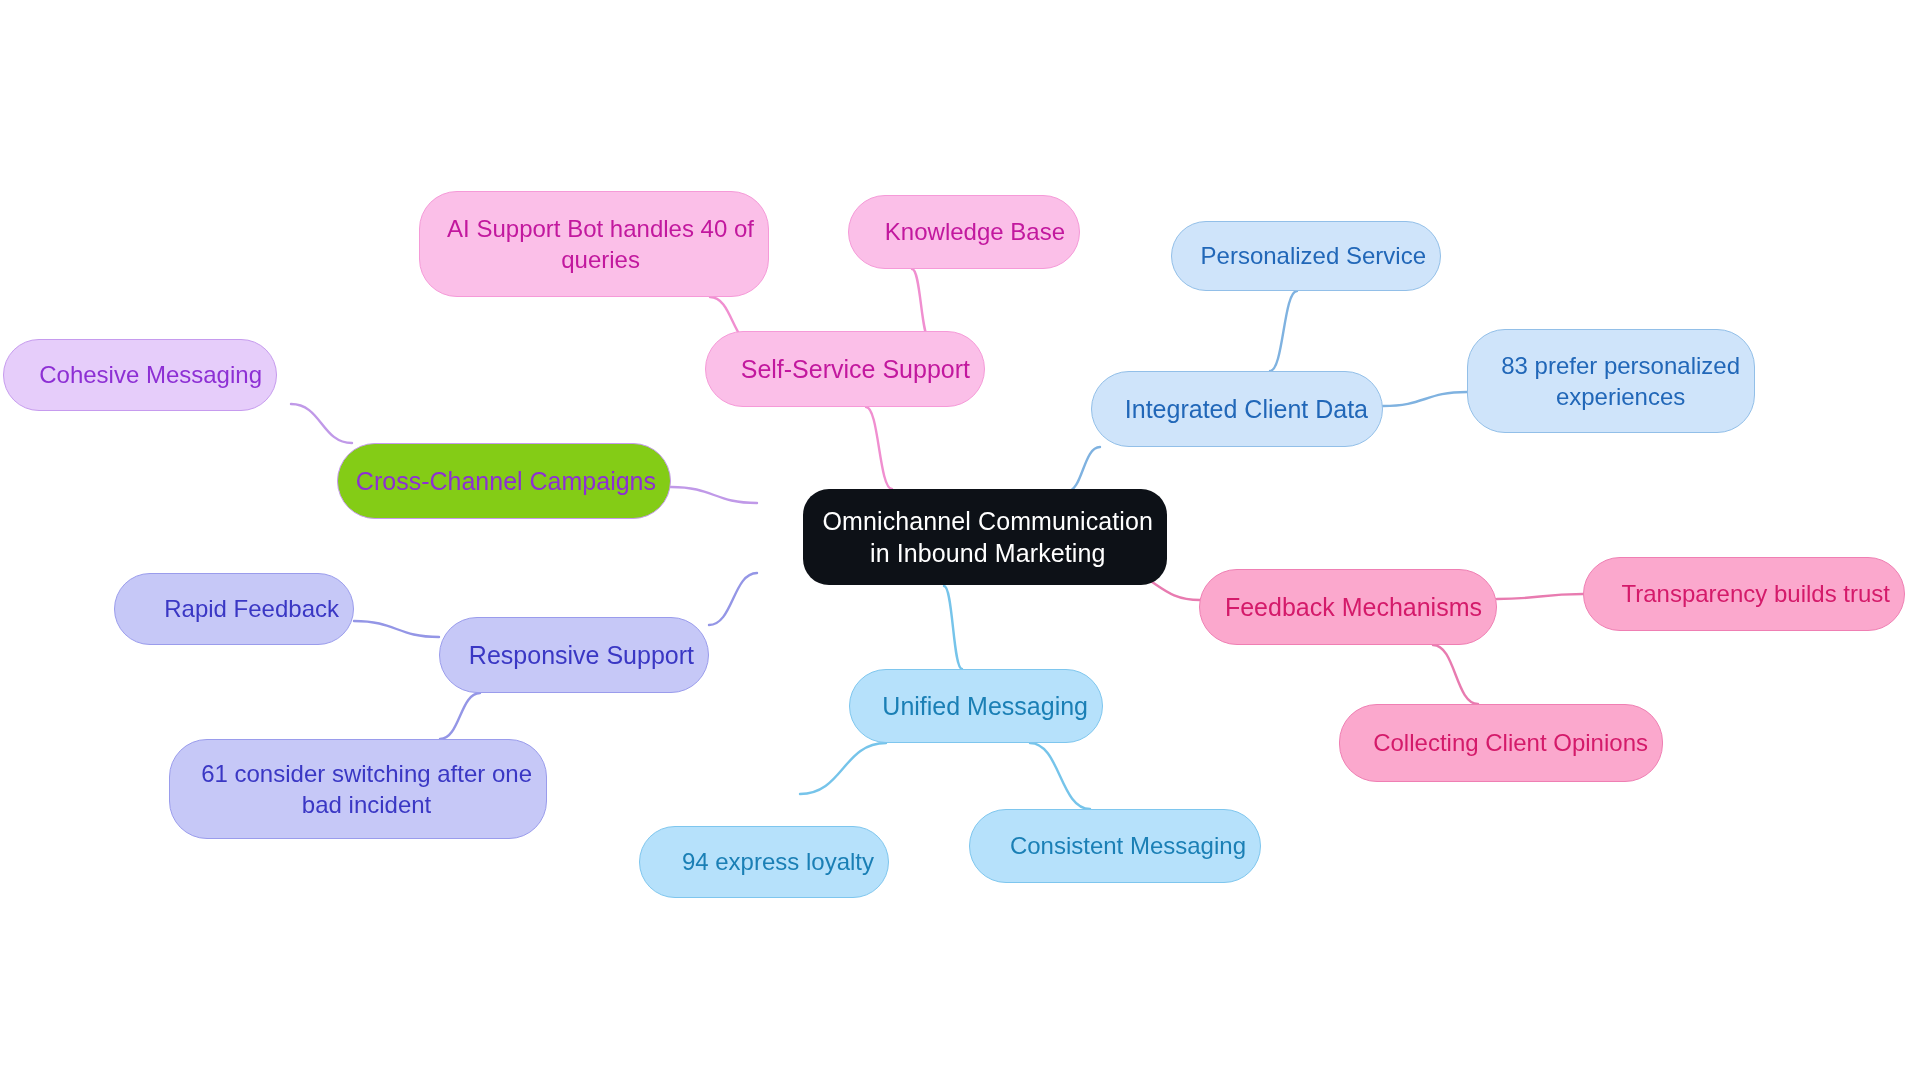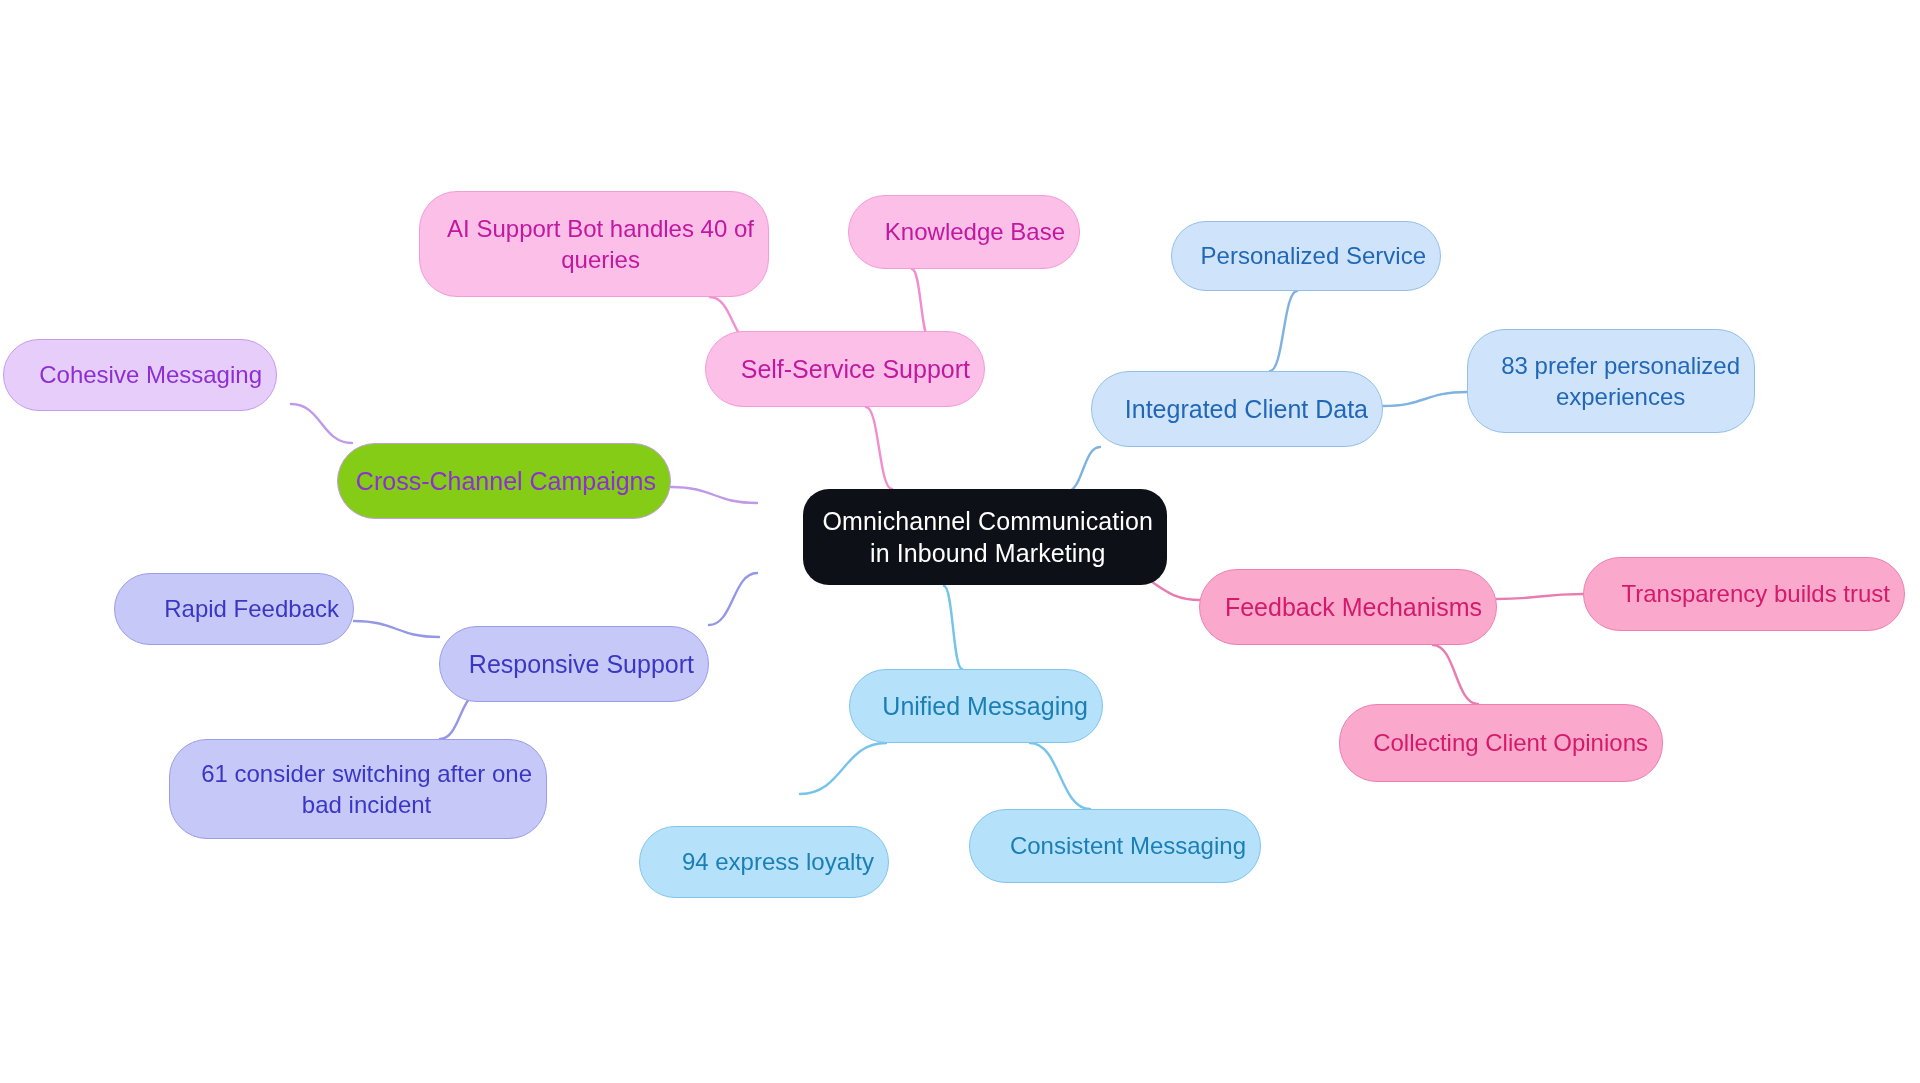--- a/index.html
+++ b/index.html
@@ -87,20 +87,20 @@
       <div class="node branch" style="left: 1091px; top: 371px; width: 292px; height: 76px; background: rgb(207, 228, 250); color: rgb(33, 103, 184); border-color: rgb(146, 191, 232);"><span>Integrated Client Data</span></div>
       <div class="node leaf" style="left: 1171px; top: 221px; width: 270px; height: 70px; background: rgb(207, 228, 250); color: rgb(33, 103, 184); border-color: rgb(146, 191, 232);"><span>Personalized Service</span></div>
       <div class="node leaf" style="left: 1467px; top: 329px; width: 288px; height: 104px; background: rgb(207, 228, 250); color: rgb(33, 103, 184); border-color: rgb(146, 191, 232);"><span>83 prefer personalized
 experiences</span></div>
       <div class="node branch" style="left: 1199px; top: 569px; width: 298px; height: 76px; background: rgb(251, 168, 205); color: rgb(212, 26, 106); border-color: rgb(239, 127, 179);"><span>Feedback Mechanisms</span></div>
       <div class="node leaf" style="left: 1583px; top: 557px; width: 322px; height: 74px; background: rgb(251, 168, 205); color: rgb(212, 26, 106); border-color: rgb(239, 127, 179);"><span>Transparency builds trust</span></div>
       <div class="node leaf" style="left: 1339px; top: 704px; width: 324px; height: 78px; background: rgb(251, 168, 205); color: rgb(212, 26, 106); border-color: rgb(239, 127, 179);"><span>Collecting Client Opinions</span></div>
       <div class="node branch" style="left: 849px; top: 669px; width: 254px; height: 74px; background: rgb(182, 225, 251); color: rgb(26, 127, 181); border-color: rgb(126, 198, 238);"><span>Unified Messaging</span></div>
       <div class="node leaf" style="left: 639px; top: 794px; width: 250px; height: 72px; background: rgb(182, 225, 251); color: rgb(26, 127, 181); border-color: rgb(126, 198, 238); margin-top: 32px;"><span>94 express loyalty</span></div>
       <div class="node leaf" style="left: 969px; top: 809px; width: 292px; height: 74px; background: rgb(182, 225, 251); color: rgb(26, 127, 181); border-color: rgb(126, 198, 238);"><span>Consistent Messaging</span></div>
-      <div class="node branch" style="left: 439px; top: 617px; width: 270px; height: 76px; background: rgb(198, 200, 247); color: rgb(58, 55, 196); border-color: rgb(154, 156, 236); margin-top: 9px;"><span>Responsive Support</span></div>
+      <div class="node branch" style="left: 439px; top: 617px; width: 270px; height: 76px; background: rgb(198, 200, 247); color: rgb(58, 55, 196); border-color: rgb(154, 156, 236);"><span>Responsive Support</span></div>
       <div class="node leaf" style="left: 114px; top: 573px; width: 240px; height: 72px; background: rgb(198, 200, 247); color: rgb(58, 55, 196); border-color: rgb(154, 156, 236);"><span>Rapid Feedback</span></div>
       <div class="node leaf" style="left: 169px; top: 739px; width: 378px; height: 100px; background: rgb(198, 200, 247); color: rgb(58, 55, 196); border-color: rgb(154, 156, 236);"><span>61 consider switching after one
 bad incident</span></div>
       <div class="node branch" style="left: 337px; top: 443px; width: 334px; height: 76px; background: #84cc16; color: rgb(141, 47, 212); border-color: rgb(198, 155, 238);"><span>Cross-Channel Campaigns</span></div>
       <div class="node leaf" style="left: 3px; top: 339px; width: 274px; height: 72px; background: rgb(230, 205, 250); color: rgb(141, 47, 212); border-color: rgb(198, 155, 238);"><span>Cohesive Messaging</span></div>
     </div>
 </div>
 
 </body></html>

